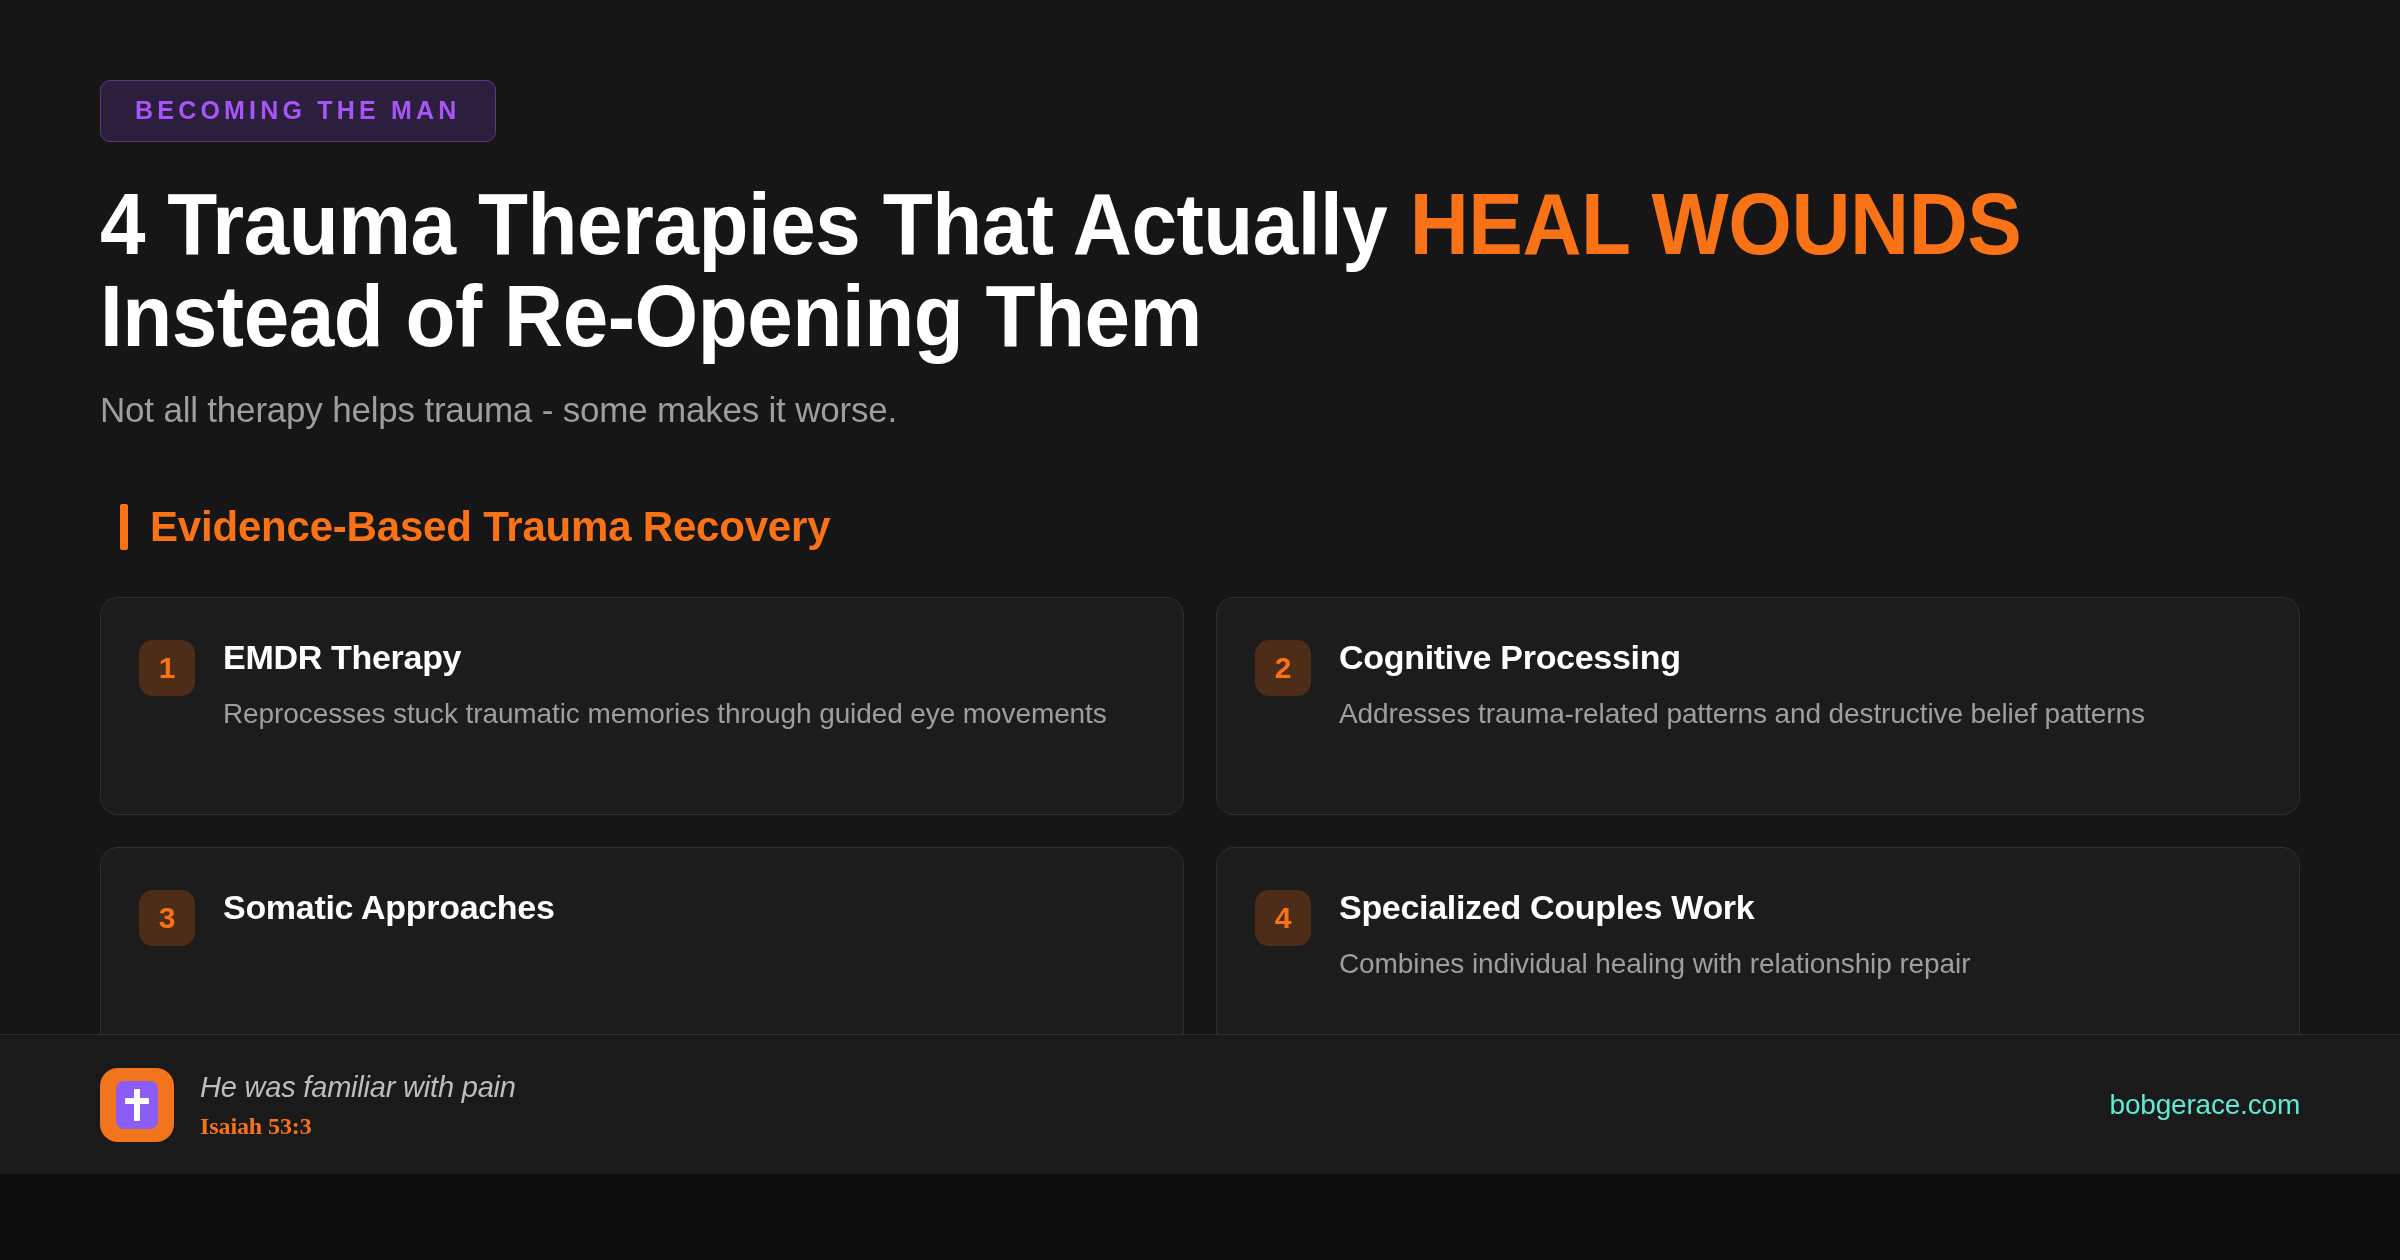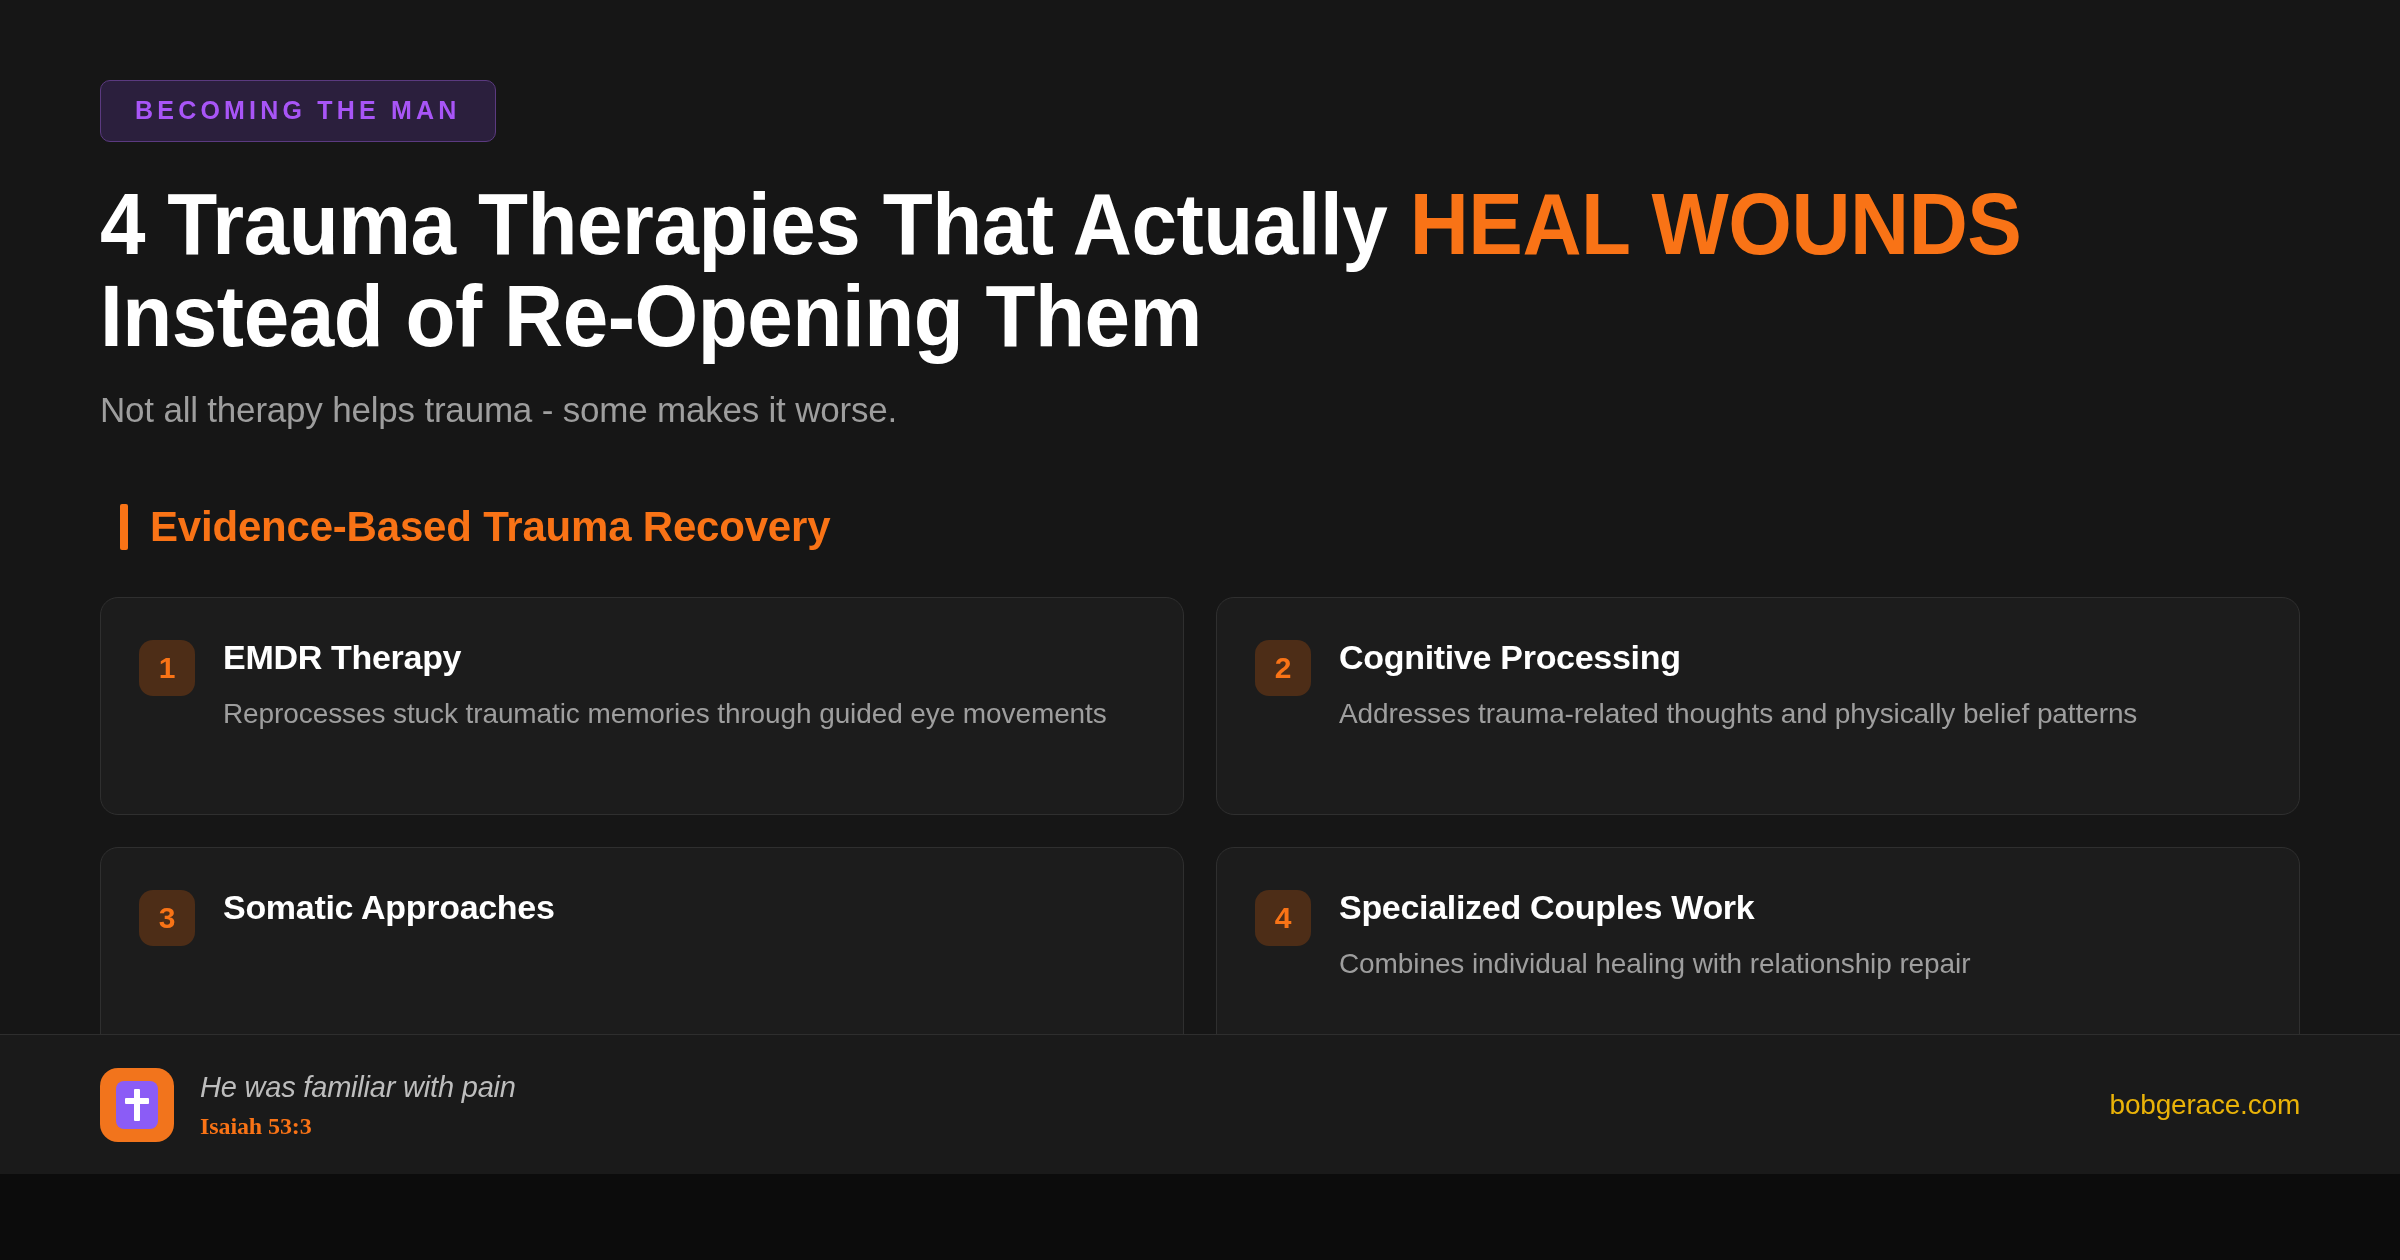--- a/index.html
+++ b/index.html
@@ -205,21 +205,21 @@
     margin-top: 8px;
     font-size: 24px;
     font-weight: bold;
     color: #f97316;
     letter-spacing: -0.1px;
     font-family: Liberation Serif, serif;
   }
   .footer-site {
     margin-left: auto;
     font-size: 28px;
-    color: #eab308;
+    color: #5eead4;
     letter-spacing: -0.2px;
   }
 
   .bottom-strip {
     position: absolute;
     left: 0;
     top: 1174px;
     width: 2400px;
     height: 86px;
     background: #0c0c0c;
@@ -250,21 +250,21 @@
         <div class="card-body">
           <div class="card-title">EMDR Therapy</div>
           <div class="card-desc">Reprocesses stuck traumatic memories through guided eye movements</div>
         </div>
       </div>
 
       <div class="card">
         <div class="card-num">2</div>
         <div class="card-body">
           <div class="card-title">Cognitive Processing</div>
-          <div class="card-desc">Addresses trauma-related thoughts and physically belief patterns</div>
+          <div class="card-desc">Addresses trauma-related patterns and destructive belief patterns</div>
         </div>
       </div>
 
       <div class="card">
         <div class="card-num">3</div>
         <div class="card-body">
           <div class="card-title">Somatic Approaches</div>
         </div>
       </div>
 

